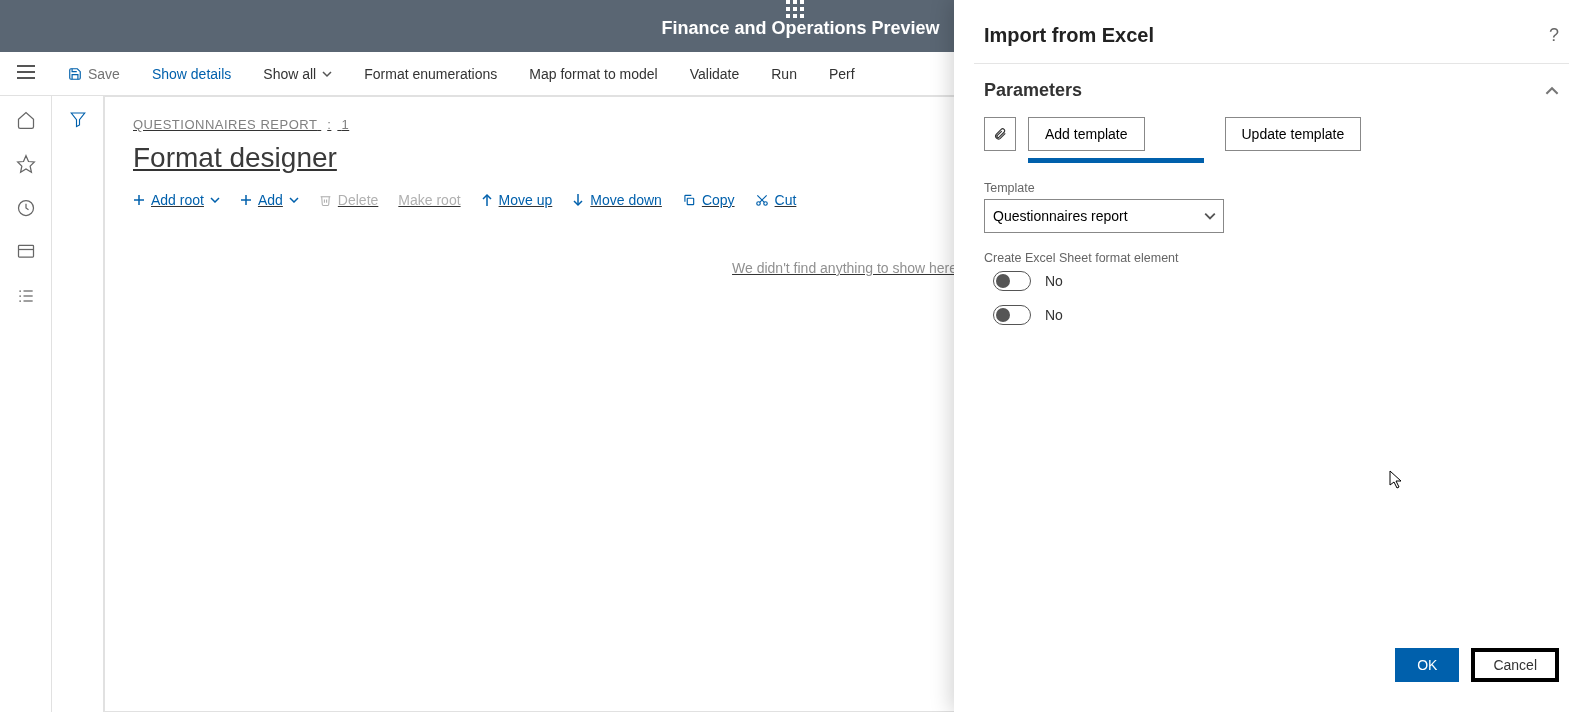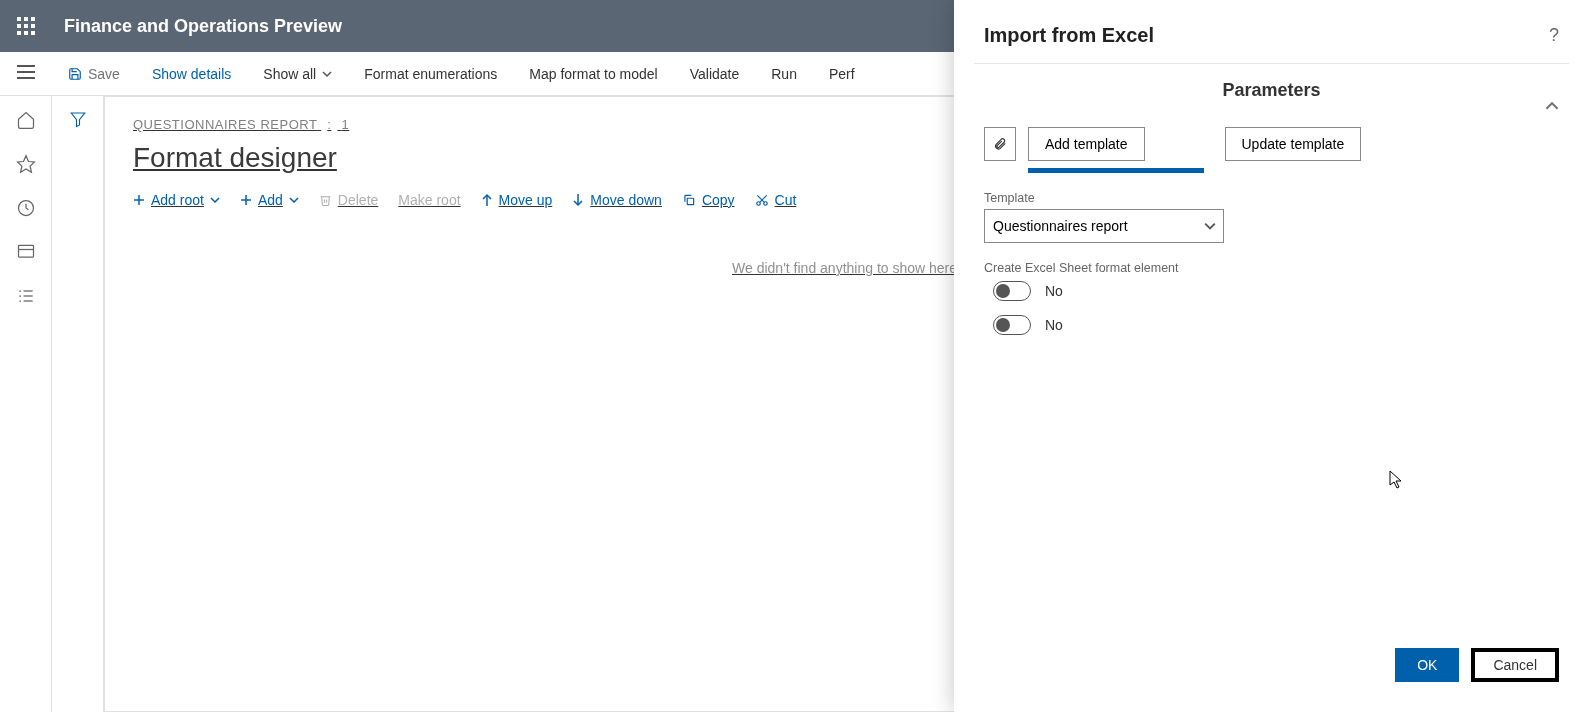--- a/index.html
+++ b/index.html
@@ -1,20 +1,20 @@
 <!DOCTYPE html>
 <html><head>
 <meta charset="utf-8">
 <style>
   * { box-sizing: border-box; margin: 0; padding: 0; }
   html, body { width: 100%; height: 100%; font-family: "Segoe UI", Arial, sans-serif; font-size: 14px; color: #333; overflow: hidden; }
   body { position: relative; }
 
   
-  .topbar { height: 52px; background: #5a6673; display: flex; align-items: center; color: #fff; }
+  .topbar { height: 52px; background: #5a6673; display: flex; align-items: center; color: #fff; flex-direction: column; }
   .waffle { width: 52px; display: flex; align-items: center; justify-content: center; }
   .waffle svg { width: 18px; height: 18px; fill: #fff; }
   .app-title { font-size: 18px; font-weight: 600; margin-left: 12px; }
   .search-wrap { margin-left: auto; margin-right: 0; }
   .searchbox { display: flex; align-items: center; background: #6e7a86; border-radius: 3px; height: 34px; width: 360px; padding: 0 12px; color: #e8ebee; }
   .searchbox input { background: transparent; border: none; outline: none; color: #e8ebee; font-size: 14px; margin-left: 10px; flex: 1; }
   .searchbox input::placeholder { color: #e8ebee; }
 
   
   .commandbar { height: 44px; border-bottom: 1px solid #e1e1e1; display: flex; align-items: center; padding-left: 0; background: #fff; }
@@ -43,21 +43,21 @@
   .page-actions .act { display: flex; align-items: center; gap: 6px; cursor: pointer; }
   .page-actions .act.disabled { color: #b0b0b0; cursor: default; }
   .empty-text { text-align: center; color: #909090; font-size: 14px; margin-top: 52px; }
 
   
   .sidepanel { position: absolute; top: 0; right: 0; bottom: 0; width: 635px; background: #fff; box-shadow: -3px 0 20px rgba(0,0,0,.18); display: flex; flex-direction: column; }
   .sidepanel-header { display: flex; align-items: center; padding: 24px 30px 16px 30px; }
   .sidepanel-header h2 { font-size: 20px; font-weight: 600; color: #222; }
   .help-icon { margin-left: auto; color: #666; font-size: 18px; }
   .sidepanel hr { border: none; border-top: 1px solid #e5e5e5; margin: 0 20px; }
-  .section-title-row { display: flex; align-items: center; padding: 16px 30px 8px 30px; flex-direction: column; }
+  .section-title-row { display: flex; align-items: center; padding: 16px 30px 8px 30px; }
   .section-title-row h3 { font-size: 18px; font-weight: 600; }
   .section-title-row .chevup { margin-left: auto; color: #777; }
   .param-body { padding: 8px 30px; }
   .button-row { display: flex; align-items: center; gap: 12px; margin-bottom: 8px; }
   .icon-btn { width: 32px; height: 34px; border: 1px solid #888; background: #fff; display: flex; align-items: center; justify-content: center; }
   .outline-btn { height: 34px; padding: 0 16px; border: 1px solid #888; background: #fff; font-size: 14px; }
   .spacer-sm { width: 56px; }
   .highlight-bar { height: 5px; width: 176px; background: #0060ac; margin-left: 44px; margin-top: -1px; margin-bottom: 18px; }
 
   .field-label { font-size: 12.5px; color: #666; margin-bottom: 4px; margin-top: 8px; }

